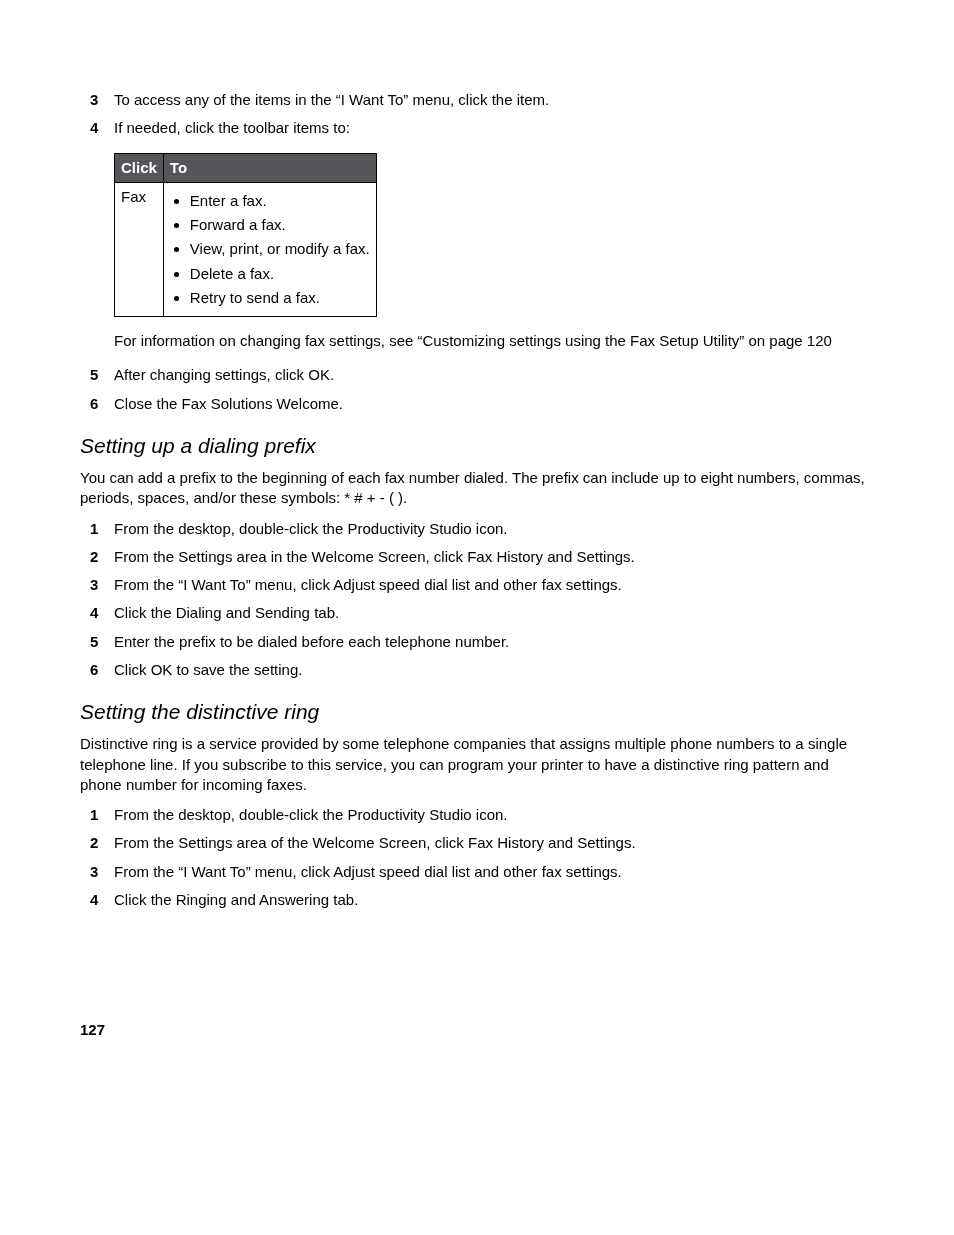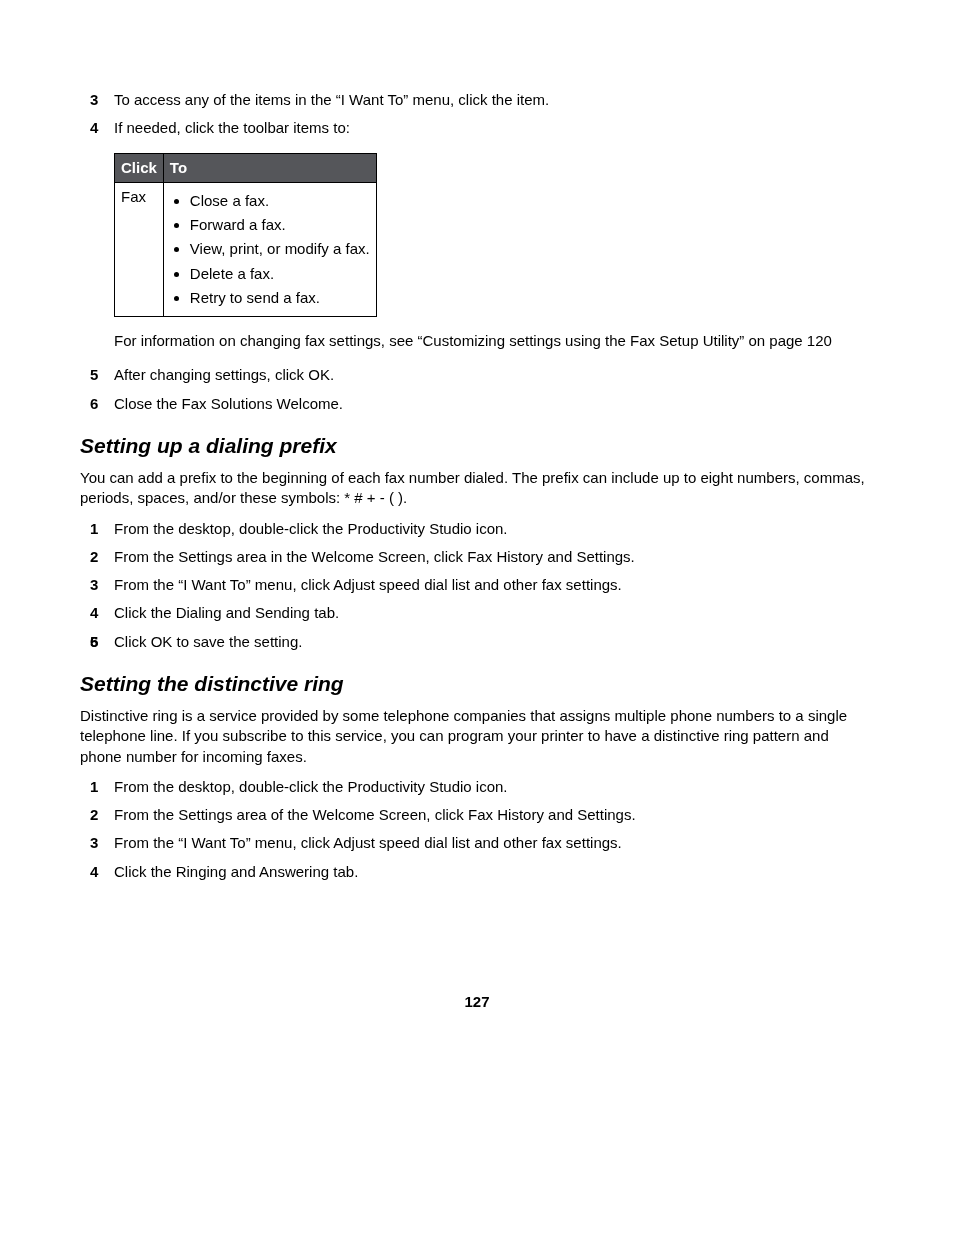--- a/index.html
+++ b/index.html
@@ -49,29 +49,29 @@
   ul.cell {
     list-style: disc;
     margin: 2px 0 2px 0;
     padding-left: 20px;
   }
   ul.cell li {
     margin: 4px 0;
   }
   h2 {
     font-style: italic;
-    font-weight: bold;
+    font-weight: normal;
     font-size: 21px;
     margin: 18px 0 8px 0;
   }
   p {
     margin: 0 0 10px 0;
   }
   .page-num {
-    text-align: center;
+    text-align: left;
     font-weight: bold;
     margin-top: 110px;
     font-size: 15px;
   }
   .bold { font-weight: normal; }
 </style>
 </head>
 <body>
 
 <ol class="main">
@@ -89,21 +89,21 @@
   <table>
     <tbody>
         <tr>
       <th>Click</th>
       <th>To</th>
     </tr>
     <tr>
       <td>Fax</td>
       <td>
         <ul class="cell">
-          <li>Close a fax.</li>
+          <li>Enter a fax.</li>
           <li>Forward a fax.</li>
           <li>View, print, or modify a fax.</li>
           <li>Delete a fax.</li>
           <li>Retry to send a fax.</li>
         </ul>
       </td>
     </tr>
   </tbody>
     </table>
 </div>
@@ -136,20 +136,21 @@
   <li>
     <span class="num">3</span>
     <span>From the “I Want To” menu, click </span><span class="bold">Adjust speed dial list and other fax settings</span><span>.</span>
   </li>
   <li>
     <span class="num">4</span>
     <span>Click the </span><span class="bold">Dialing and Sending</span><span> tab.</span>
   </li>
   <li>
     <span class="num">5</span>
+    <span>Enter the prefix to be dialed before each telephone number.</span>
   </li>
   <li>
     <span class="num">6</span>
     <span>Click </span><span class="bold">OK</span><span> to save the setting.</span>
   </li>
 </ol>
 
 <h2>Setting the distinctive ring</h2>
 <p>Distinctive ring is a service provided by some telephone companies that assigns multiple phone numbers to a single telephone line. If you subscribe to this service, you can program your printer to have a distinctive ring pattern and phone number for incoming faxes.</p>
 

